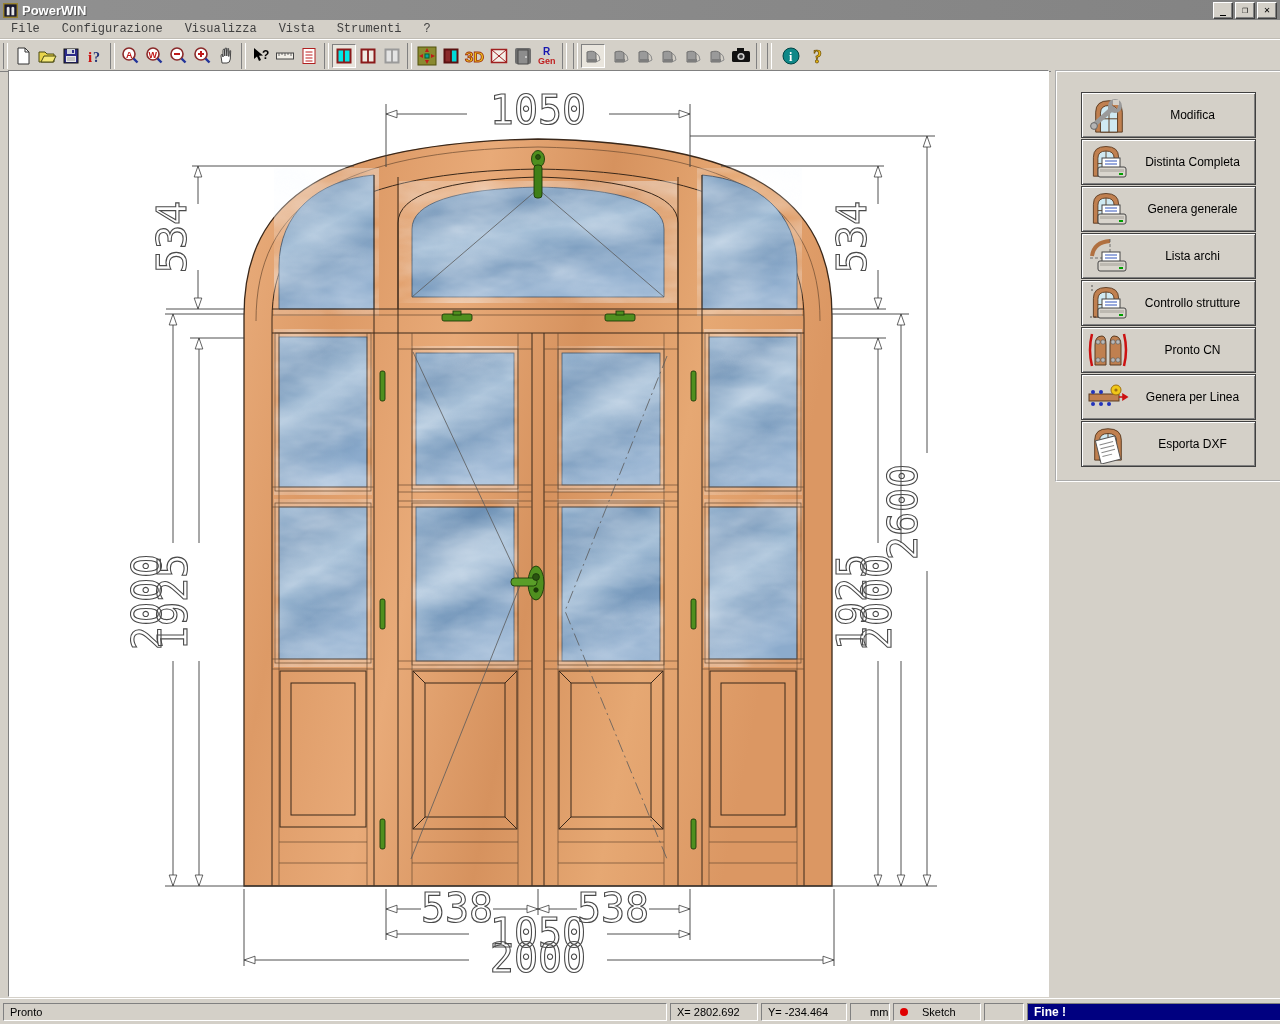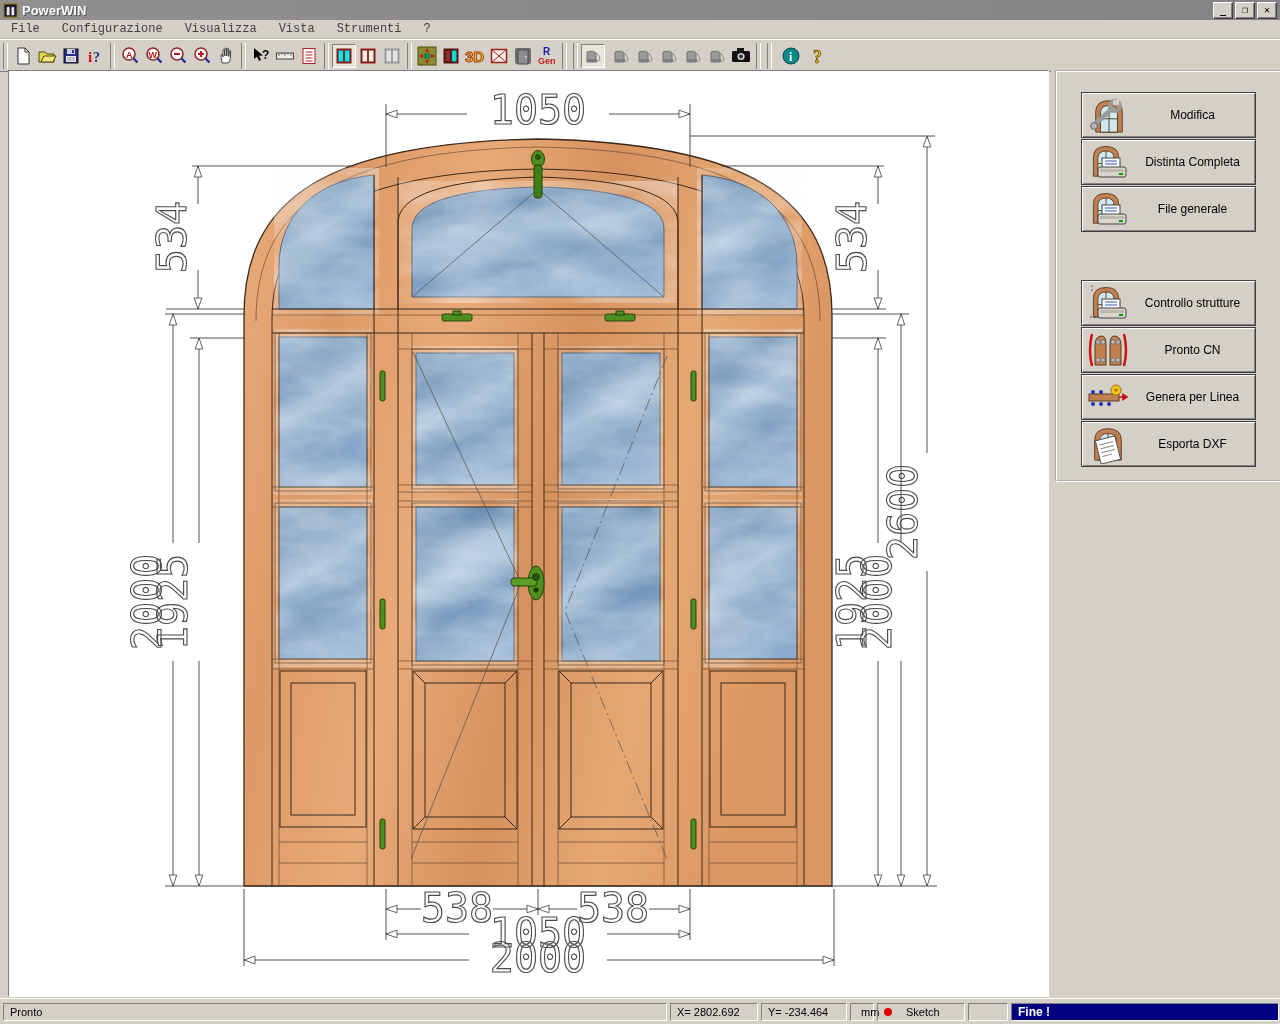--- a/index.html
+++ b/index.html
@@ -520,23 +520,31 @@
           <use href="#s-printer" x="10" y="14" width="32" height="24"></use>
         </svg>
         <span class="plabel">Distinta Completa</span>
       </div>
 
       <div class="pbtn" style="top:114px">
         <svg class="picon" viewBox="0 0 44 40">
           <use href="#s-archwin" x="2" y="0" width="36" height="36"></use>
           <use href="#s-printer" x="10" y="14" width="32" height="24"></use>
         </svg>
-        <span class="plabel">File generale</span>
-      </div>
-
+        <span class="plabel">Genera generale</span>
+      </div>
+
+      <div class="pbtn" style="top:161px">
+        <svg class="picon" viewBox="0 0 44 40">
+          <path d="M6 20 Q8 6 24 5" fill="none" stroke="#b07040" stroke-width="4"></path>
+          <path d="M4 22 H26 M24 3 V20" stroke="#555" stroke-width="0.8" stroke-dasharray="3 2" fill="none"></path>
+          <use href="#s-printer" x="10" y="14" width="32" height="24"></use>
+        </svg>
+        <span class="plabel">Lista archi</span>
+      </div>
 
       <div class="pbtn" style="top:208px">
         <svg class="picon" viewBox="0 0 44 40">
           <use href="#s-archwin" x="2" y="0" width="36" height="36"></use>
           <path d="M4 34 H18 M6 2 V10" stroke="#333" stroke-width="0.8" stroke-dasharray="2 2" fill="none"></path>
           <use href="#s-printer" x="10" y="14" width="32" height="24"></use>
         </svg>
         <span class="plabel">Controllo strutture</span>
       </div>
 
@@ -594,21 +602,21 @@
   <div class="statusbar">
     <div class="spanel" style="width:664px">
       <span>Pronto</span>
     </div>
     <div class="spanel" style="width:88px">
       <span>X= 2802.692</span>
     </div>
     <div class="spanel" style="width:86px">
       <span>Y= -234.464</span>
     </div>
-    <div class="spanel" style="width:24px;padding:0 10px">
+    <div class="spanel" style="width:24px;padding:0 19px">
       <span>mm</span>
     </div>
     <div class="spanel" style="width:88px">
       <span class="reddot"></span>
       <span>Sketch</span>
     </div>
     <div class="spanel" style="width:40px"></div>
     <div class="spanel fine" style="width:268px">
       <span>Fine !</span>
     </div>

